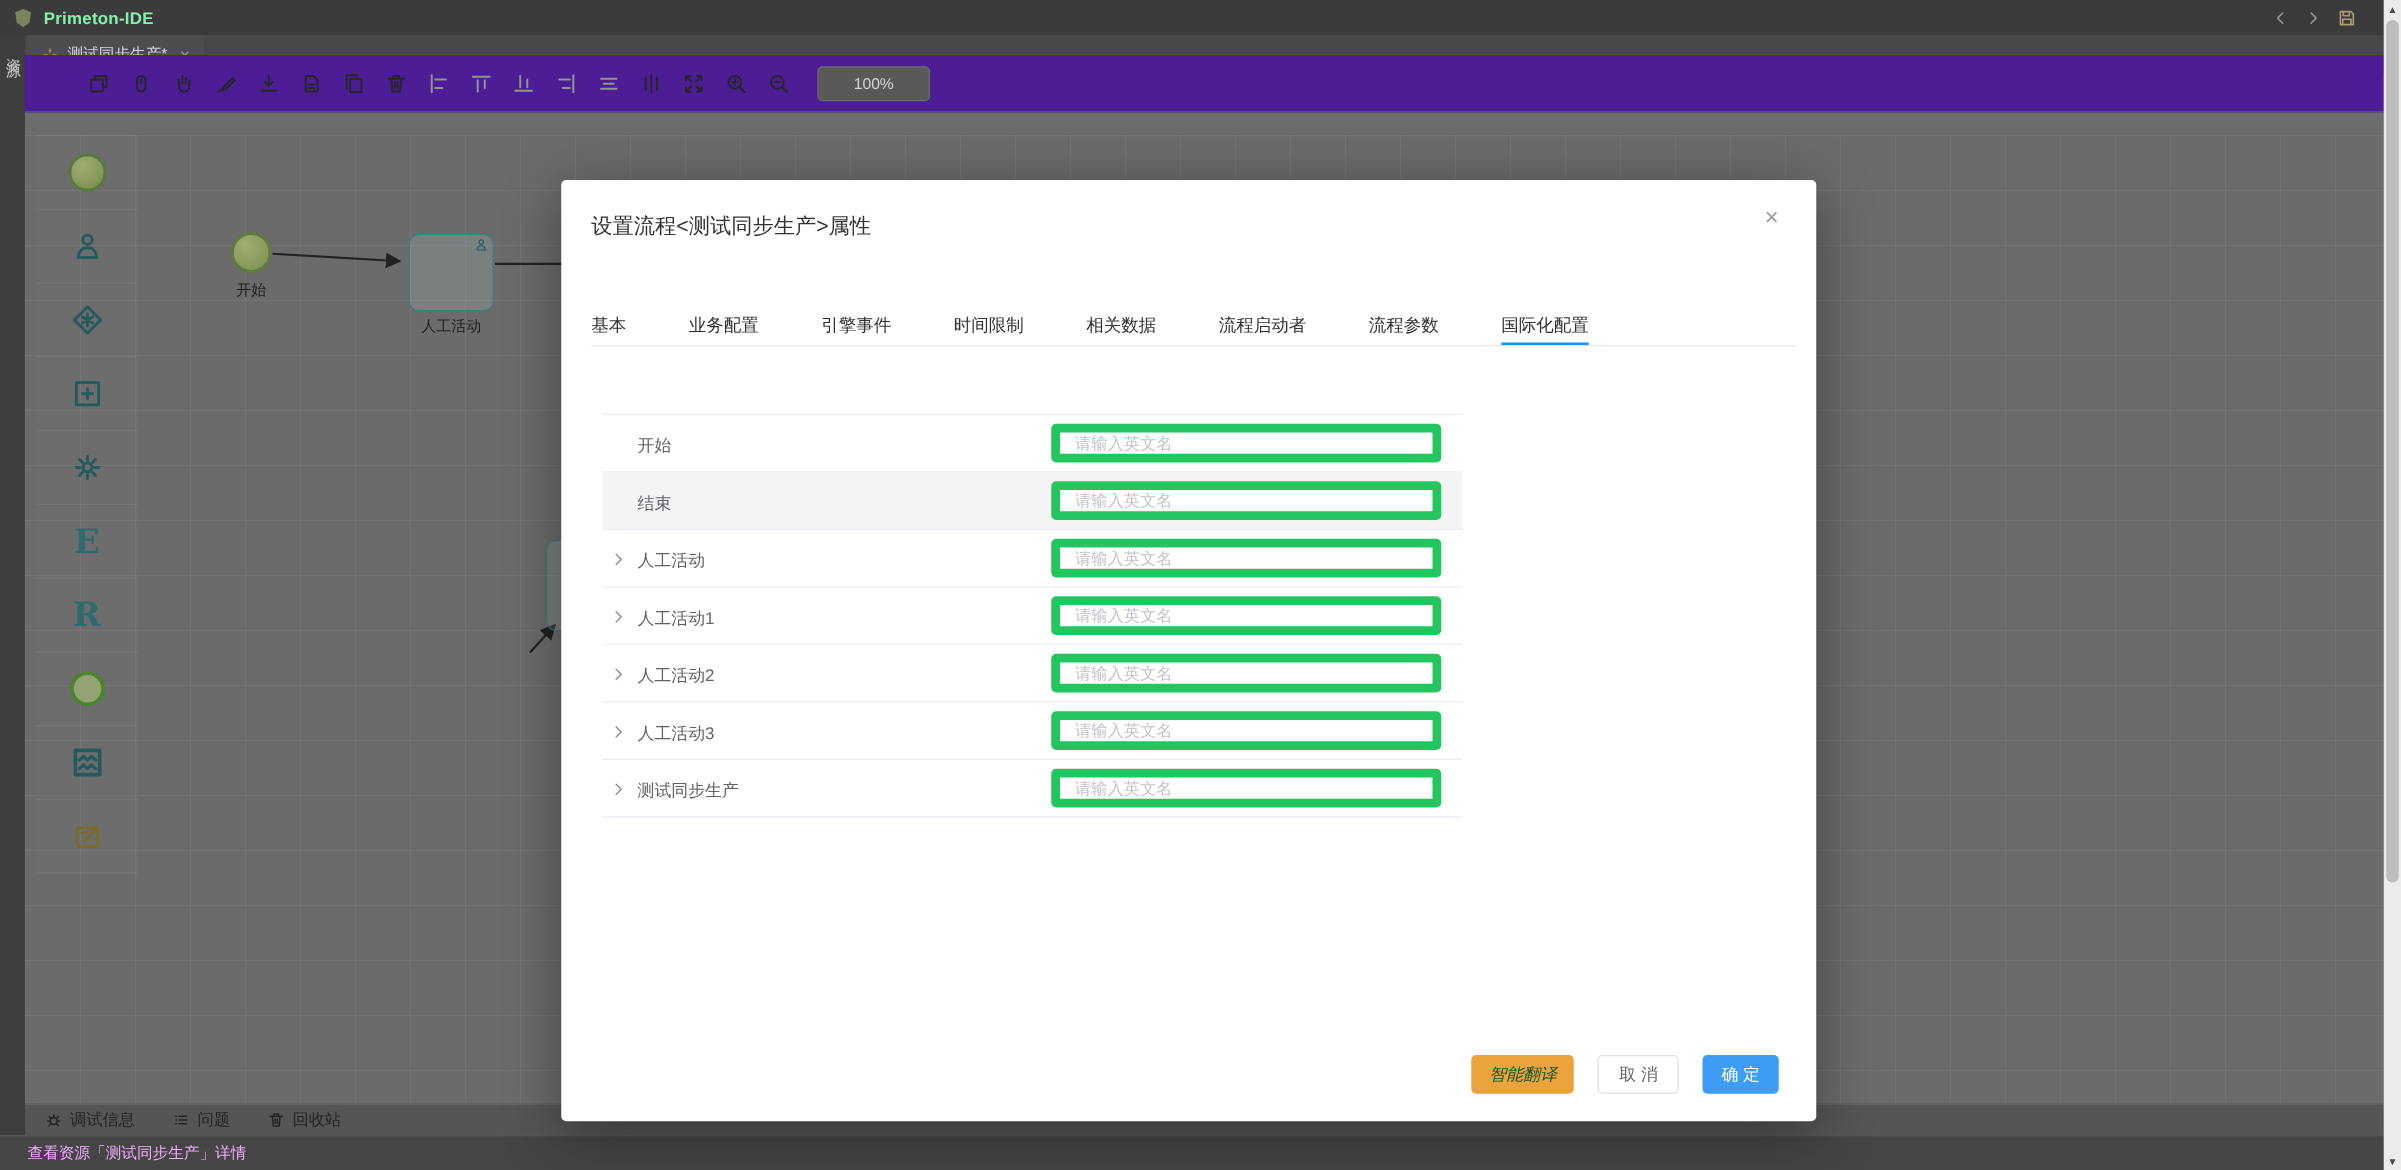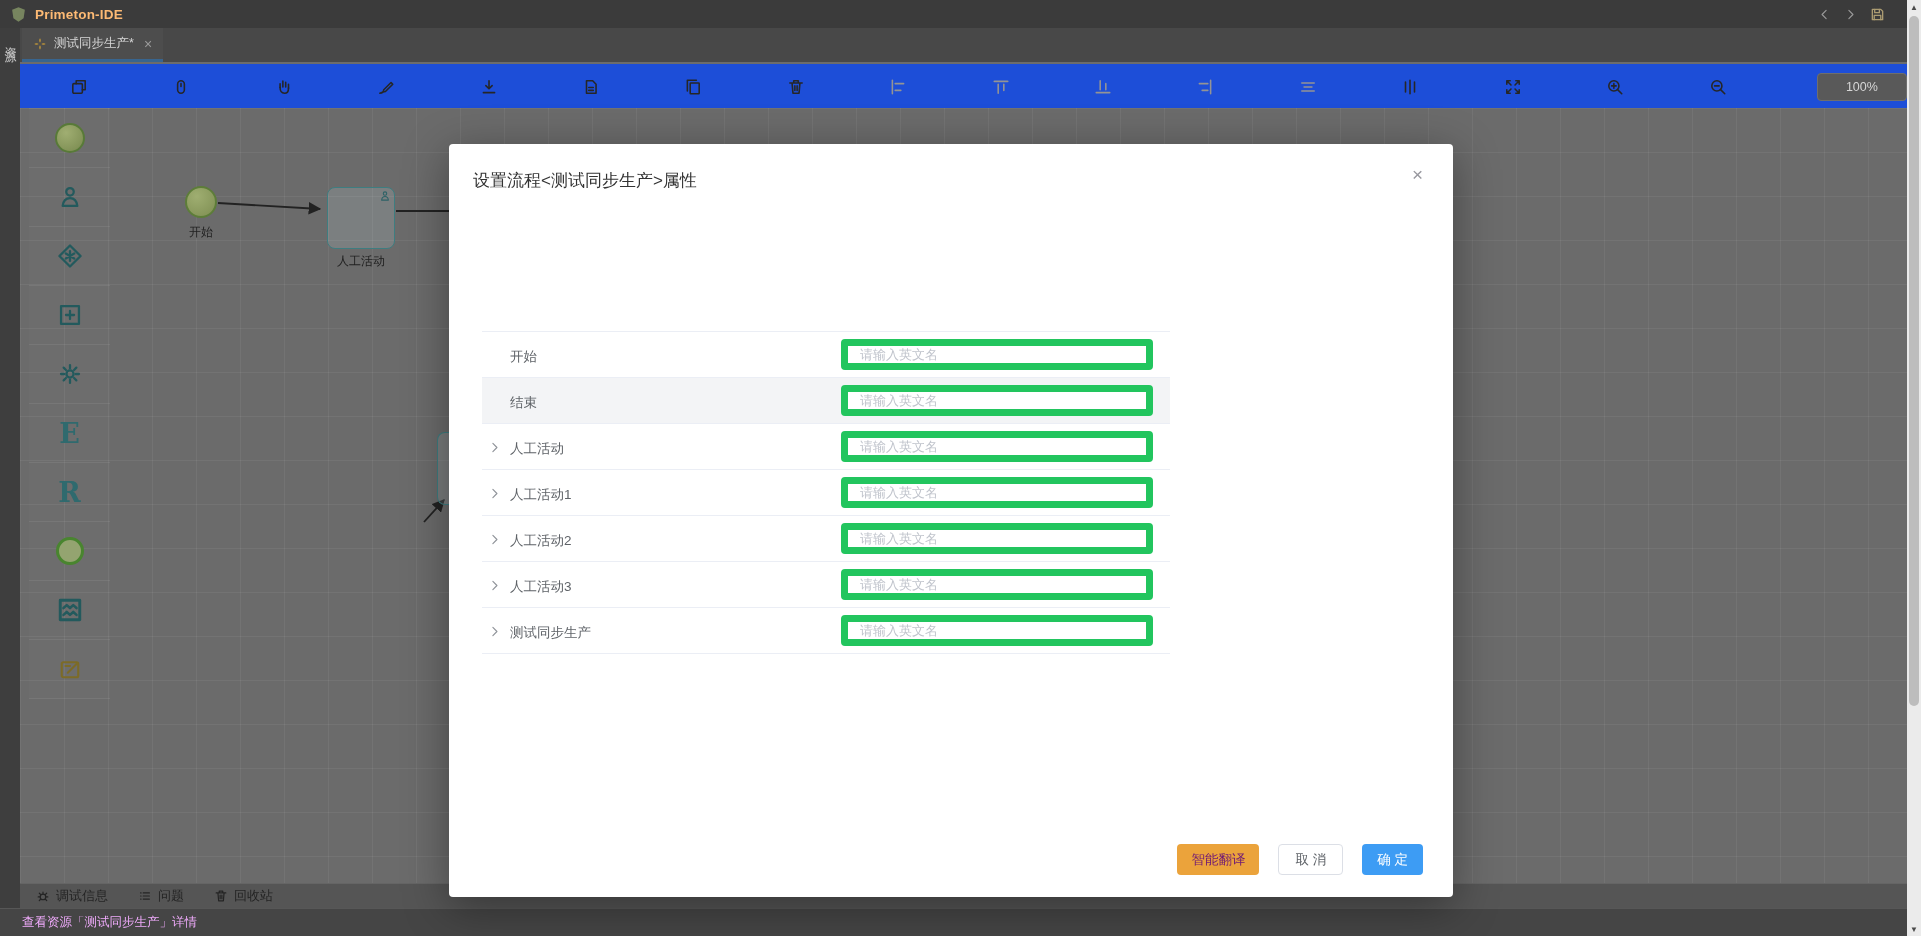--- a/index.html
+++ b/index.html
@@ -4,43 +4,43 @@
 <style>
   html,body{margin:0;padding:0;background:#1e1e1e;}
   #root{position:relative;width:1921px;height:936px;background:#6c6c6c;overflow:hidden;
         font-family:"Liberation Sans","DejaVu Sans",sans-serif;}
   svg{display:block;width:100%;height:100%;}
 
   
   .titlebar{position:absolute;left:0;top:0;width:1907px;height:28px;background:#3b3b3b;
             display:flex;align-items:center;padding:0 10px;box-sizing:border-box;}
   .logo{width:17px;height:17px;margin-right:8px;color:#77855f;flex:none;}
-  .apptitle{color:#fdba74;font-size:13.5px;font-weight:600;letter-spacing:.2px;}
+  .apptitle{color:#86efac;font-size:13.5px;font-weight:600;letter-spacing:.2px;}
   .tb-right{position:absolute;right:22px;top:0;height:28px;display:flex;align-items:center;gap:13px;color:#a3a3a3;}
   .tb-right .navic{width:13px;height:13px;color:#9a9a9a;}
   .tb-right .savic{width:15px;height:15px;color:#ac9c72;}
 
   
   .tabrow{position:absolute;left:20px;top:28px;width:1887px;height:34px;background:#484848;}
   .doc-tab{position:absolute;left:2px;top:0;height:34px;display:flex;align-items:center;gap:7px;
            padding:0 11px;box-sizing:border-box;color:#d6d6d6;font-size:12.5px;
            border-bottom:3px solid #38658f;background:#4d4d4d;cursor:pointer;}
   .doc-tab .tabic{width:14px;height:14px;color:#a5853d;}
   .tab-close{color:#9b9b9b;font-size:14px;margin-left:3px;line-height:1;}
 
   
   .rail{position:absolute;left:0;top:28px;width:20px;height:880px;background:#3e3e3e;
         display:flex;justify-content:center;padding-top:9px;box-sizing:border-box;cursor:pointer;}
   .rail span{writing-mode:vertical-rl;color:#c9c9c9;font-size:12px;letter-spacing:4px;}
   .band{position:absolute;left:20px;top:108px;width:9px;height:775px;background:#515151;}
 
   
-  .toolbar{position:absolute;left:20px;top:64px;width:1887px;height:46px;background:#1d4ed8;
+  .toolbar{position:absolute;left:20px;top:44px;width:1887px;height:46px;background:#4c1d95;
            border-bottom:1px solid #5f5f5f;display:flex;align-items:center;
-           padding-left:50px;box-sizing:border-box;gap:16px;justify-content:space-between;}
+           padding-left:50px;box-sizing:border-box;gap:16px;}
   .tbi{width:18px;height:18px;color:#262626;flex:none;cursor:pointer;}
   .tbi.dim{color:#949494;}
   .zoombox{margin-left:6px;width:88px;height:26px;background:#595959;border:1px solid #6e6e6e;
            border-radius:4px;color:#d6d6d6;font-size:12.5px;display:flex;align-items:center;
            justify-content:center;cursor:text;}
 
   
   .canvas{position:absolute;left:20px;top:108px;width:1887px;height:775px;background:#6b6b6b;
           background-image:linear-gradient(rgba(255,255,255,.055) 1px,transparent 1px),
                            linear-gradient(90deg,rgba(255,255,255,.055) 1px,transparent 1px);
@@ -102,21 +102,21 @@
   .dlg-row.hl{background:#f3f4f6;}
   .row-chev{position:absolute;left:6px;top:17px;width:13px;height:13px;color:#8f9399;cursor:pointer;}
   .row-label{position:absolute;left:28px;top:16px;color:#5f6368;font-size:13.5px;}
   .row-input{position:absolute;left:359px;top:7px;width:312px;height:31px;border:7px solid #22c55e;
              border-radius:4px;box-sizing:border-box;padding:0 12px;font-size:13px;color:#333;
              background:#fff;outline:none;font-family:inherit;}
   .row-input::placeholder{color:#c0c4cc;}
   .dlg-footer{position:absolute;right:30px;bottom:22px;display:flex;gap:19px;}
   .btn{height:31px;border-radius:4px;font-size:13.5px;border:none;cursor:pointer;
        font-family:inherit;white-space:nowrap;}
-  .btn.orange{background:#eba33b;color:#701a75;padding:0 14px;}
+  .btn.orange{background:#eba33b;color:#14532d;padding:0 14px;font-style:italic;}
   .btn.plain{background:#fff;border:1px solid #dcdfe6;color:#5f6368;padding:0 16px;}
   .btn.blue{background:#3d9cf4;color:#fff;padding:5px 15px;}
 </style>
 </head>
 <body>
 
 <div id="root">
 
   <div class="titlebar">
     <span class="logo">
@@ -384,20 +384,30 @@
 
   <div class="scrollbar">
     <span class="sb-btn" style="top:0;">▲</span>
     <span class="sb-thumb"></span>
     <span class="sb-btn" style="bottom:0;">▼</span>
   </div>
 
   <div class="dialog">
     <div class="dlg-title">设置流程&lt;测试同步生产&gt;属性</div>
     <span class="dlg-close">×</span>
+    <div class="dlg-tabs" id="dlgTabs">
+        <div class="dlg-tab">基本</div>
+        <div class="dlg-tab">业务配置</div>
+        <div class="dlg-tab">引擎事件</div>
+        <div class="dlg-tab">时间限制</div>
+        <div class="dlg-tab">相关数据</div>
+        <div class="dlg-tab">流程启动者</div>
+        <div class="dlg-tab">流程参数</div>
+        <div class="dlg-tab active">国际化配置</div>
+      </div>
     <div class="dlg-table" id="dlgRows">
         <div class="dlg-row">
           <span class="row-label">开始</span>
           <input class="row-input" type="text" placeholder="请输入英文名" style="">
         </div>
         <div class="dlg-row hl">
           <span class="row-label">结束</span>
           <input class="row-input" type="text" placeholder="请输入英文名" style="">
         </div>
         <div class="dlg-row">

